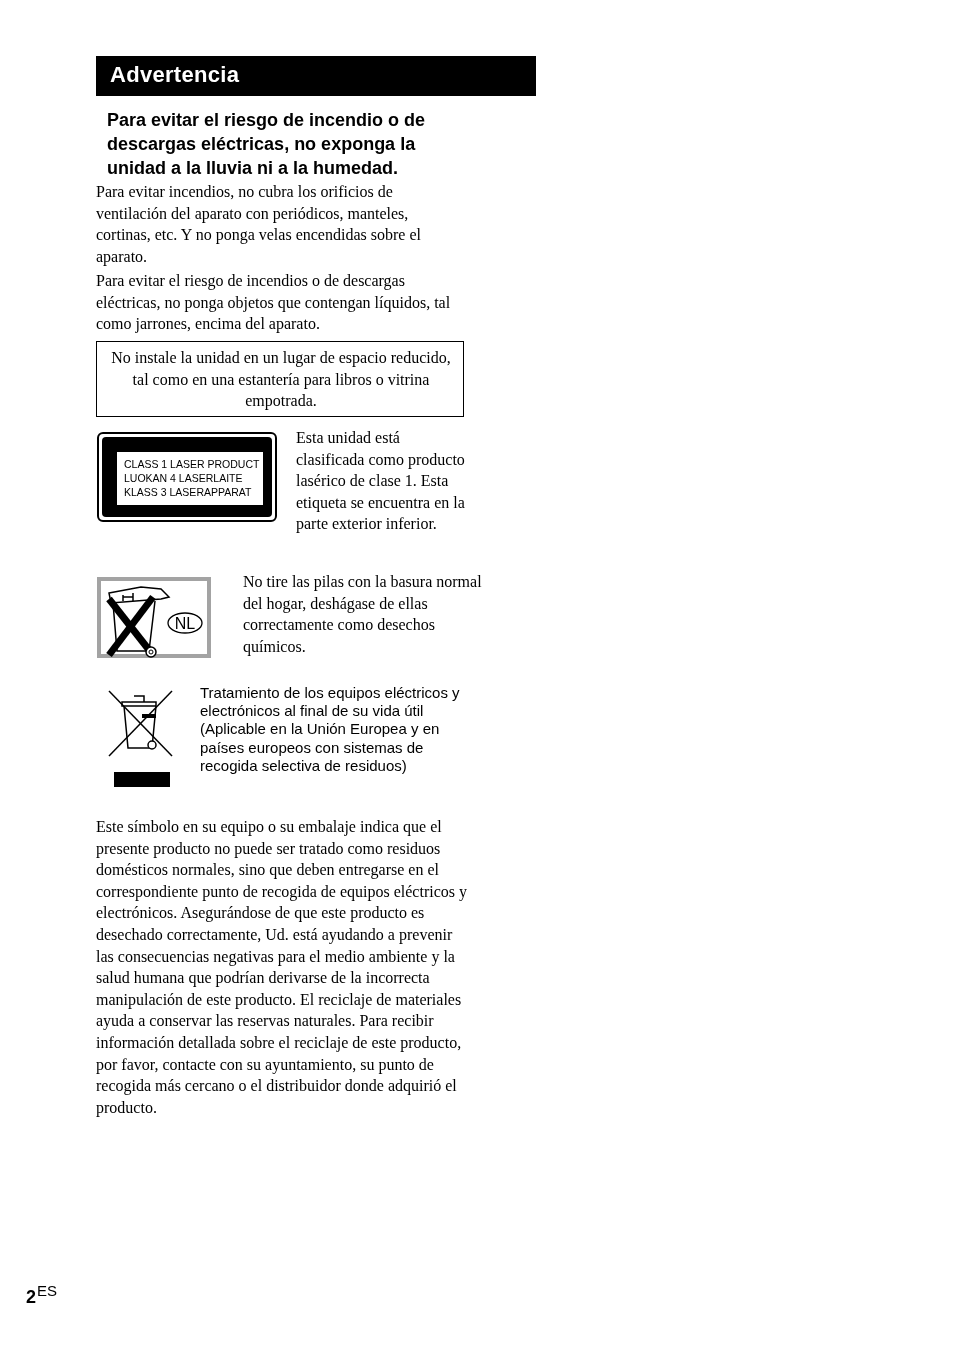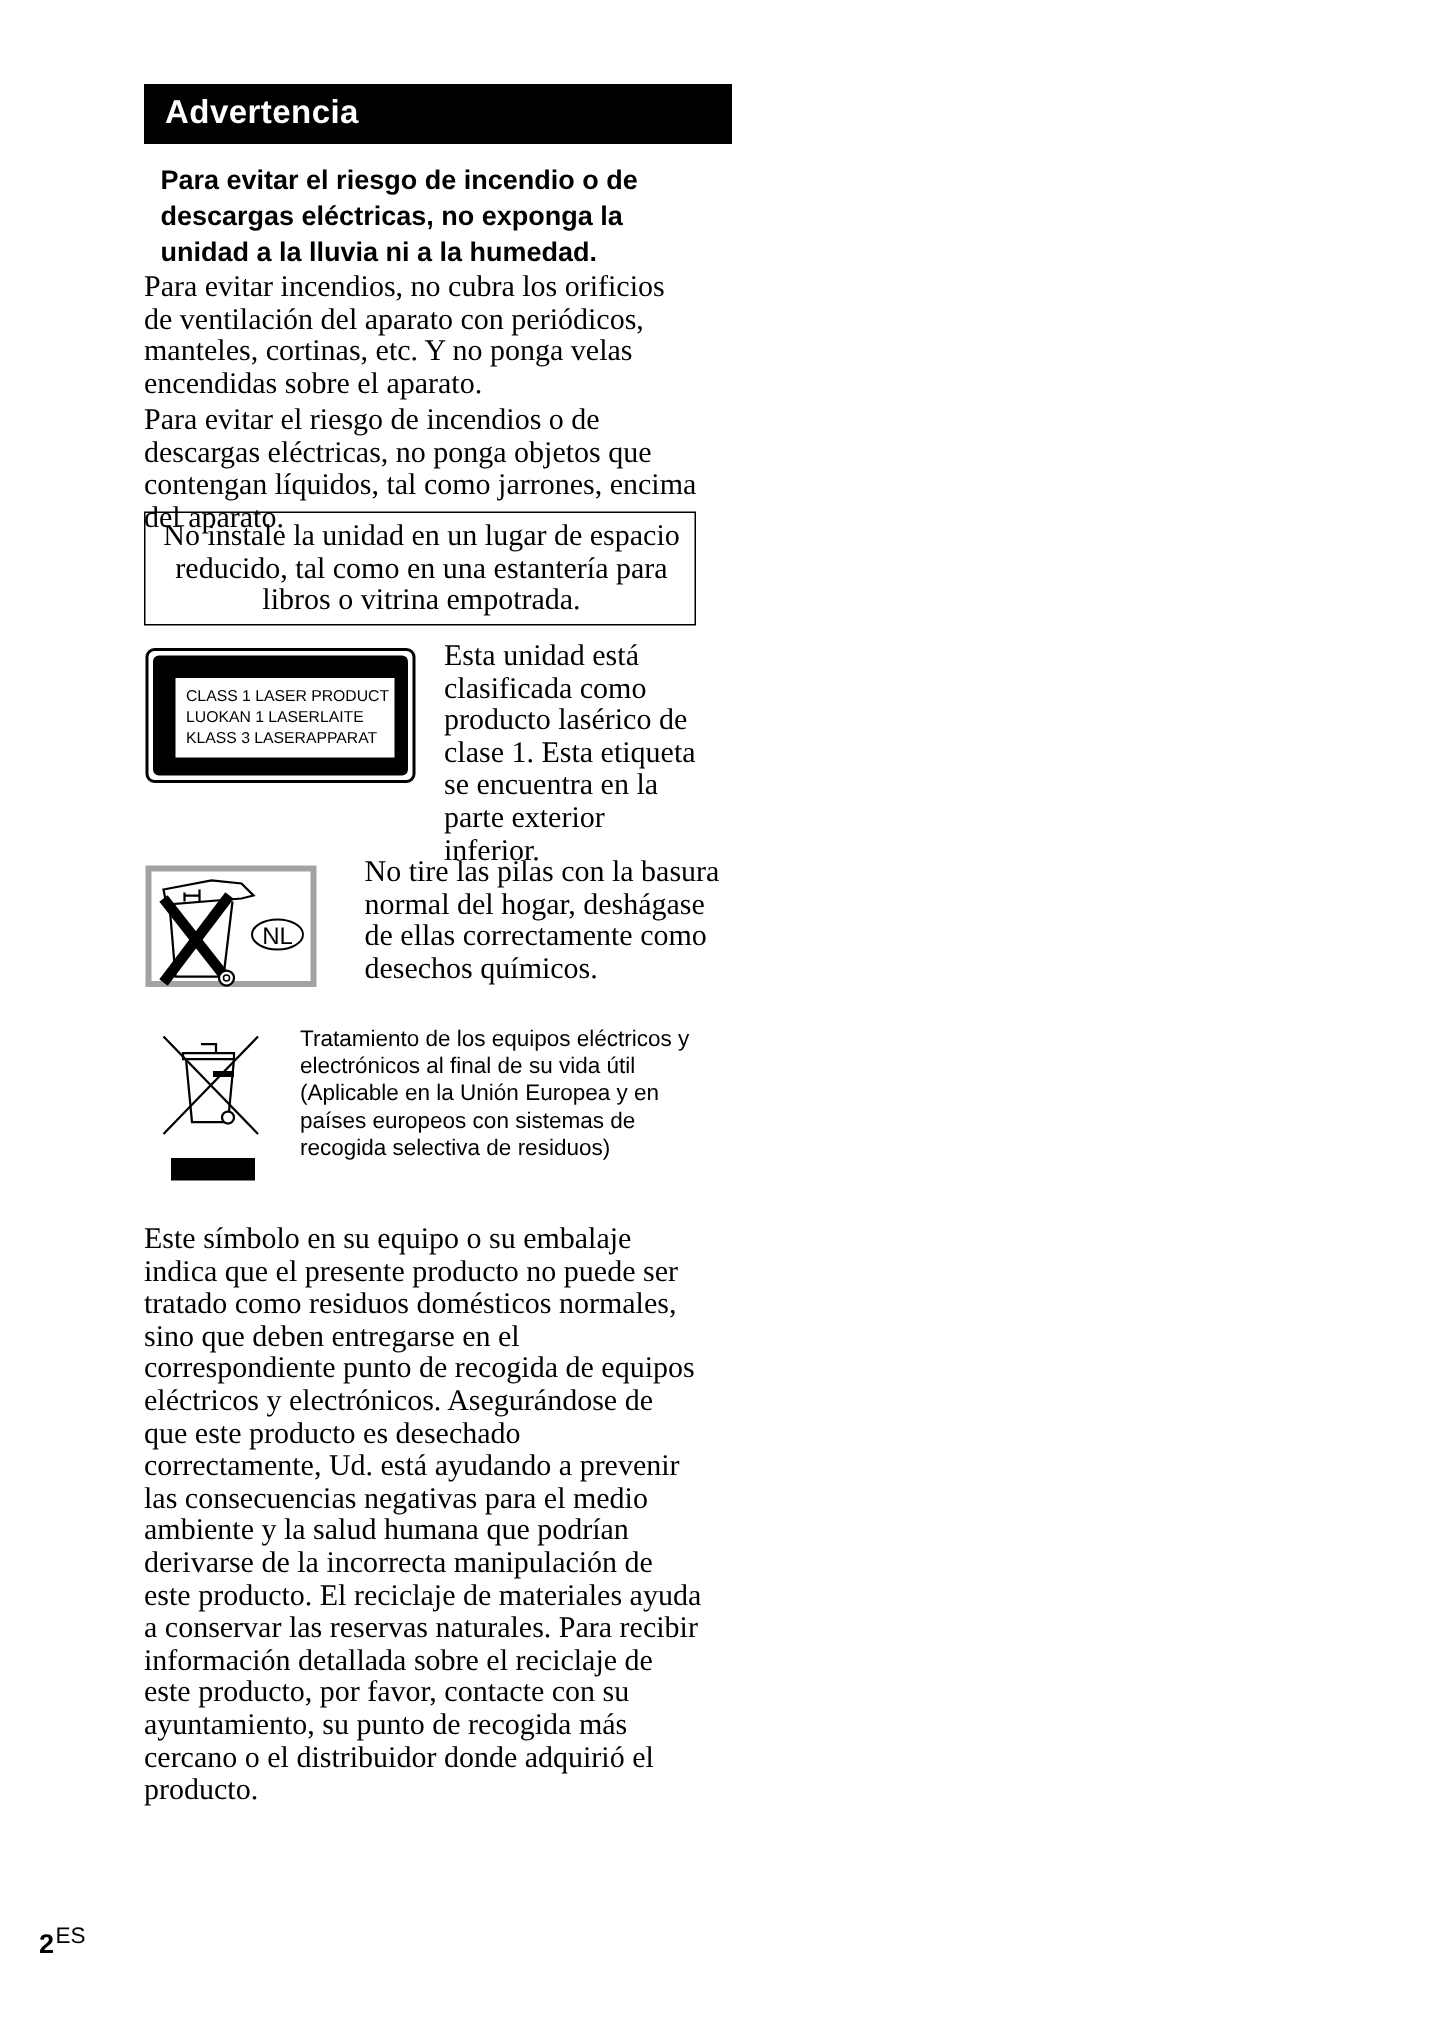--- a/index.html
+++ b/index.html
@@ -1,18 +1,18 @@
 <!DOCTYPE html>
 <html><head>
 <meta charset="utf-8">
 <style>
   html, body { margin:0; padding:0; background:#fff; }
   body { width:954px; height:1352px; position:relative; overflow:hidden; color:#000; }
-  .serif { font-family:"Liberation Serif", serif; font-size:20px; line-height:21.6px; }
-  .title-bar { position:absolute; left:96px; top:56px; width:392px; height:40px; background:#000; }
+  .serif { font-family:"Liberation Serif", serif; font-size:16px; line-height:21.6px; }
+  .title-bar { position:absolute; left:96px; top:56px; width:440px; height:40px; background:#000; }
   .title-bar span { position:absolute; left:14px; top:6px; color:#fff; font-family:"Liberation Sans", sans-serif; font-weight:bold; font-size:22px; letter-spacing:0.3px; }
   .subhead { position:absolute; left:96px; top:108px; width:368px; font-family:"Liberation Sans", sans-serif; font-weight:bold; font-size:18px; line-height:24px;margin-left:11px; }
   p { margin:0; }
   .p1 { position:absolute; left:96px; top:181px; width:370px; }
   .p2 { position:absolute; left:96px; top:270px; width:370px; }
   .boxnote { position:absolute; left:96px; top:341px; width:366px; height:74px; border:1px solid #000;text-align:center; }
   .boxnote p { position:absolute; left:9px; top:5px; width:350px; }
   .laser { position:absolute; left:97px; top:432px; width:180px; height:90px; border:2px solid #000; border-radius:6px; box-sizing:border-box; padding:3px; }
   .laser .inner { width:100%; height:100%; background:#000; border-radius:4px; position:relative; }
   .laser .label { position:absolute; left:15px; top:15px; width:146px; height:53px; background:#fff; font-family:"Liberation Sans", sans-serif; font-size:10.5px; line-height:14px; padding:5px 0 0 7px; box-sizing:border-box; }
@@ -38,21 +38,21 @@
 <p class="serif p2">Para evitar el riesgo de incendios o de descargas eléctricas, no ponga objetos que contengan líquidos, tal como jarrones, encima del aparato.</p>
 
 <div class="boxnote">
   <p class="serif">No instale la unidad en un lugar de espacio reducido, tal como en una estantería para libros o vitrina empotrada.</p>
 </div>
 
 <div class="laser">
   <div class="inner">
     <div class="label">
       <div>CLASS 1 LASER PRODUCT</div>
-      <div>LUOKAN 1 LASERLAITE</div>
+      <div>LUOKAN 4 LASERLAITE</div>
       <div>KLASS 3 LASERAPPARAT</div>
     </div>
   </div>
 </div>
 <p class="serif laser-text">Esta unidad está clasificada como producto lasérico de clase 1. Esta etiqueta se encuentra en la parte exterior inferior.</p>
 
 <div class="battery">
   <svg width="112" height="79" viewBox="0 0 112 79">
     <path d="M8 12 L40 6 L60 8 L68 16 L60 18 L10 22 Z" fill="none" stroke="#000" stroke-width="1.5"></path>
     <path d="M12 22 L16 70 L48 70 L54 20" fill="none" stroke="#000" stroke-width="1.5"></path>

